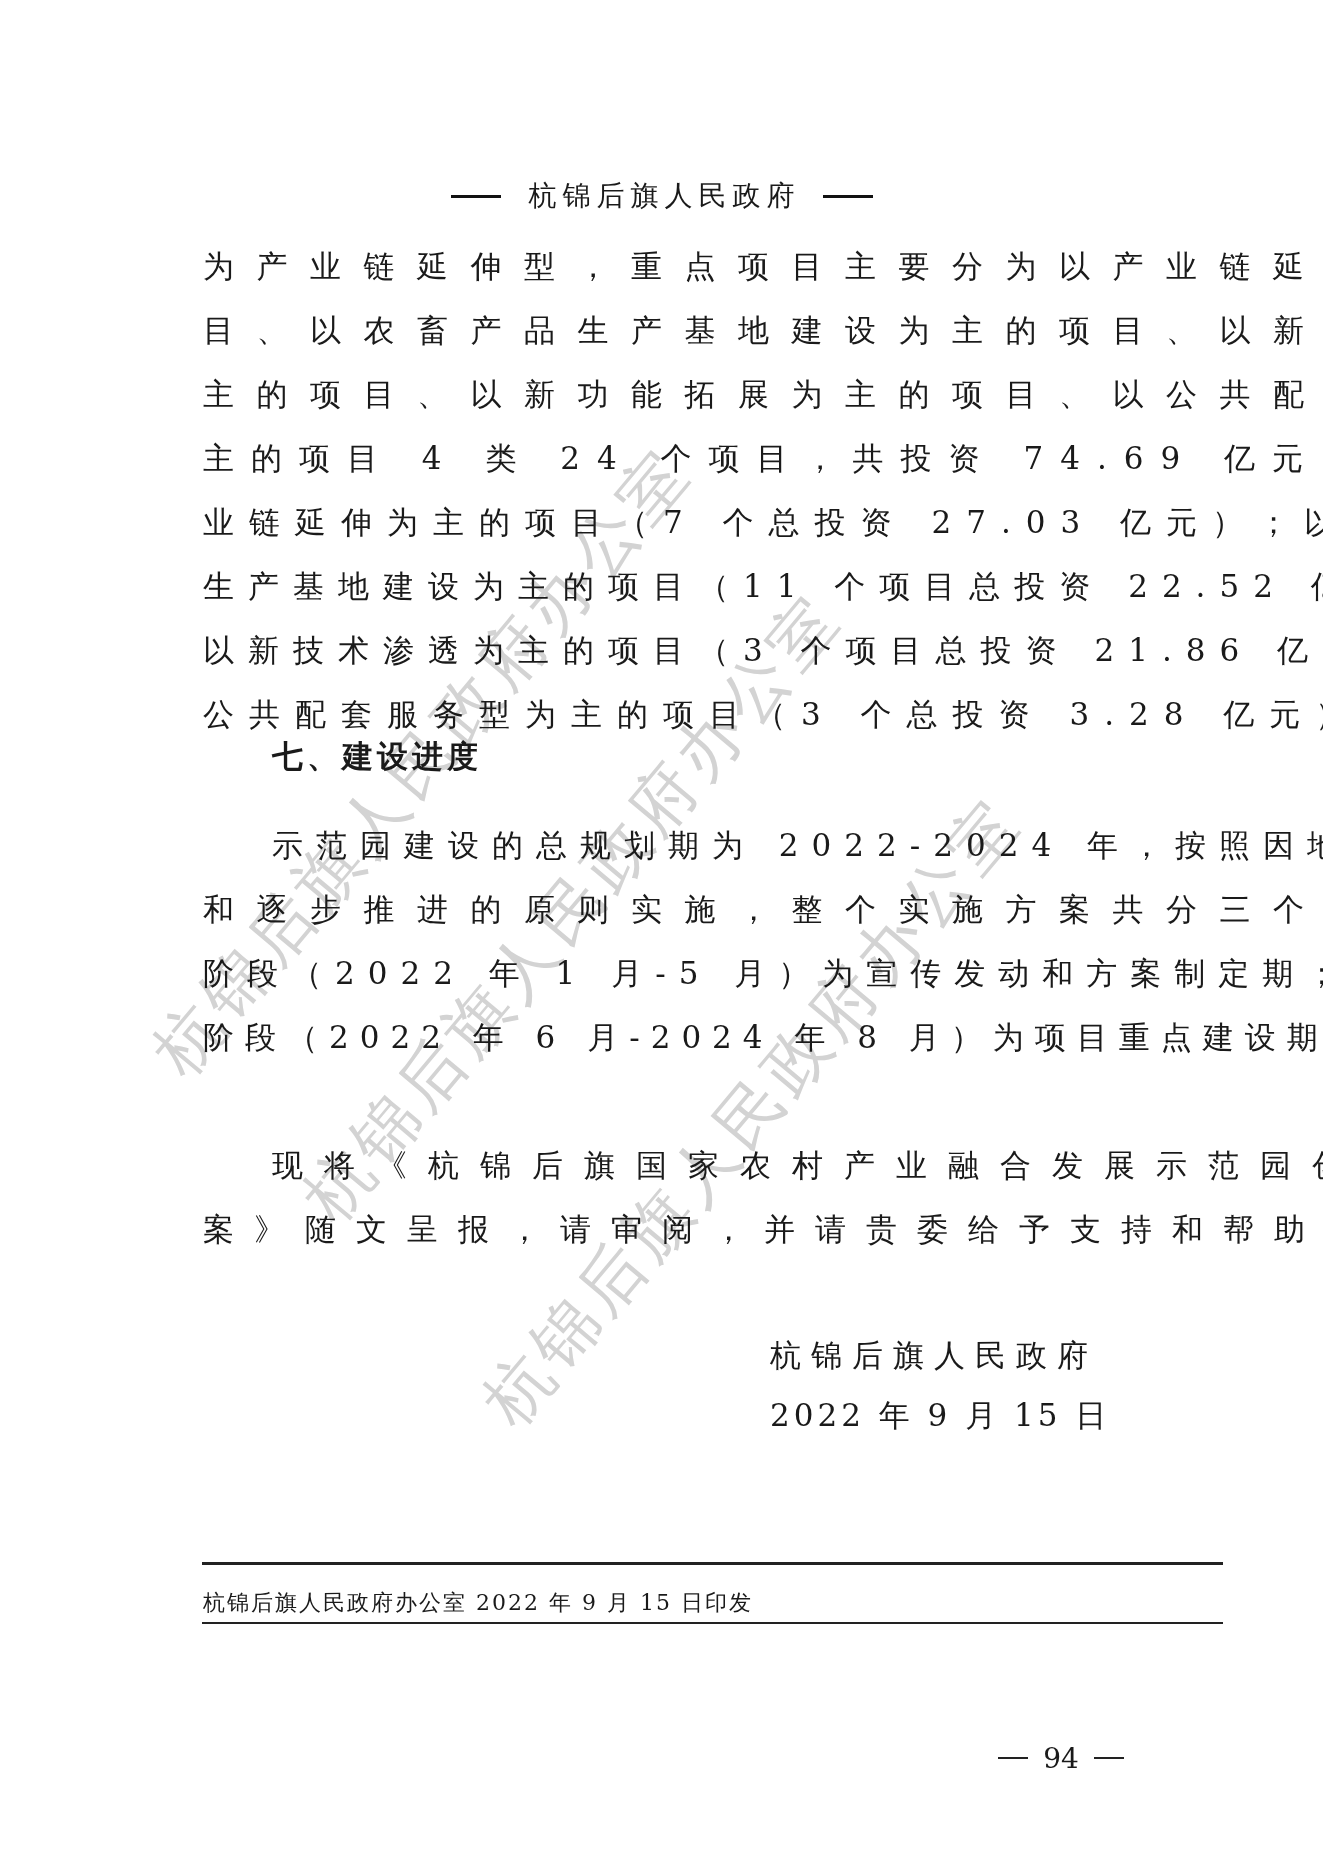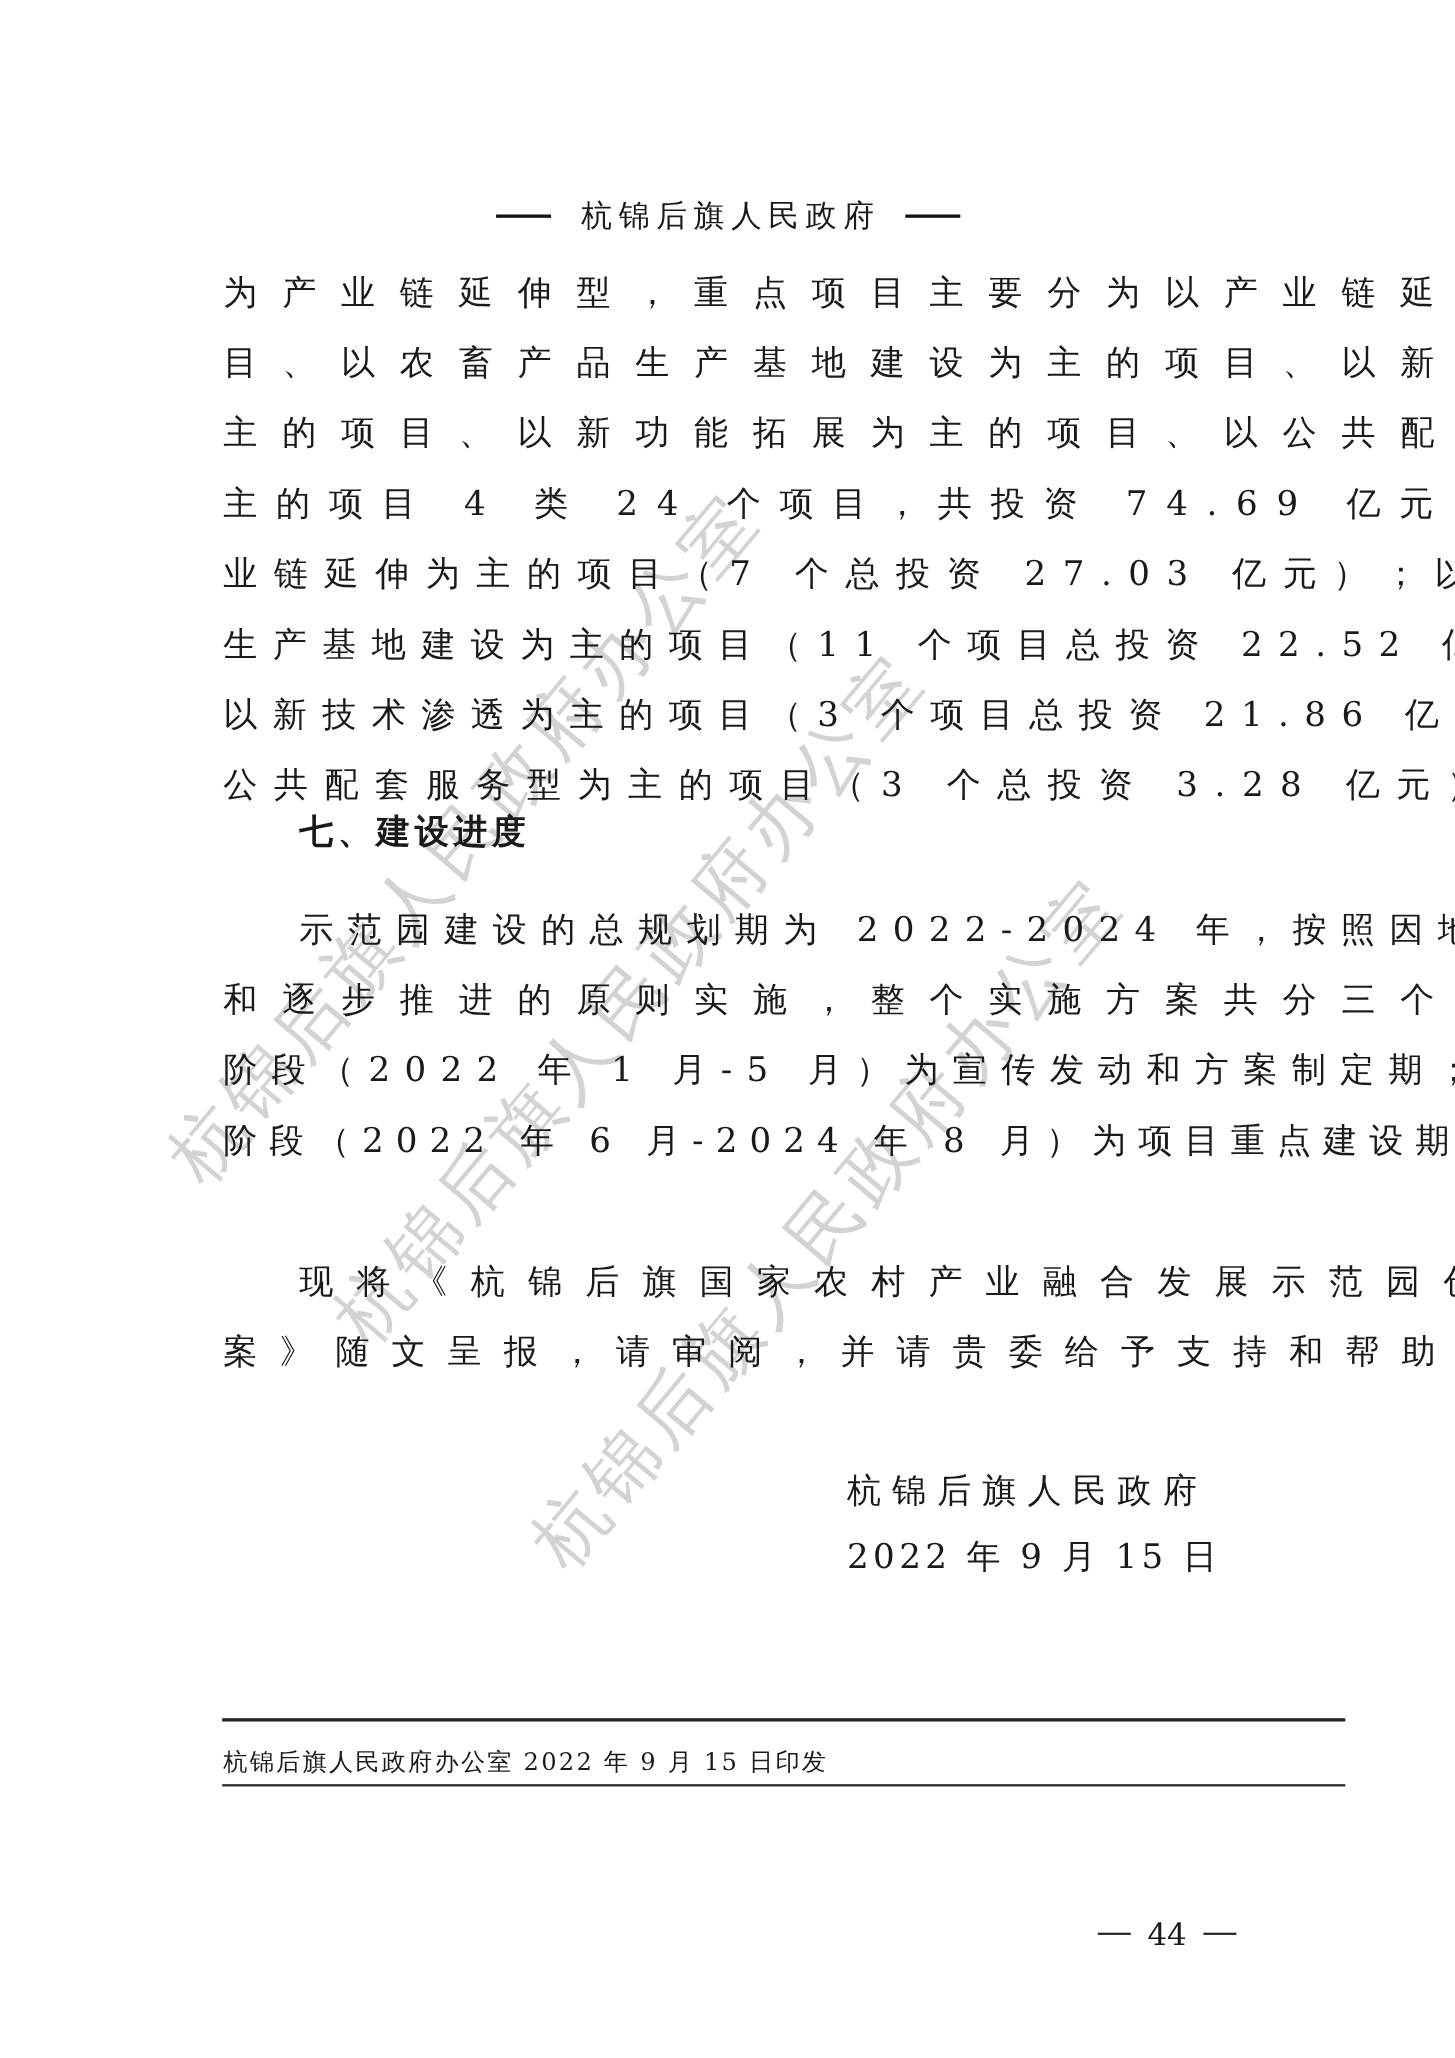--- a/index.html
+++ b/index.html
@@ -91,16 +91,16 @@
 
   <div class="sign" style="top:1323px">杭锦后旗人民政府</div>
   <div class="sign" style="top:1383px; letter-spacing:4px">2022 年 9 月 15 日</div>
 
   <div class="rule top"></div>
   <div class="footer-text">杭锦后旗人民政府办公室 2022 年 9 月 15 日印发</div>
   <div class="rule bottom"></div>
 
   <div class="pageno">
     <span class="pdash"></span>
-    <span>44</span>
+    <span>94</span>
     <span class="pdash"></span>
   </div>
 </div>
 
 </body></html>

